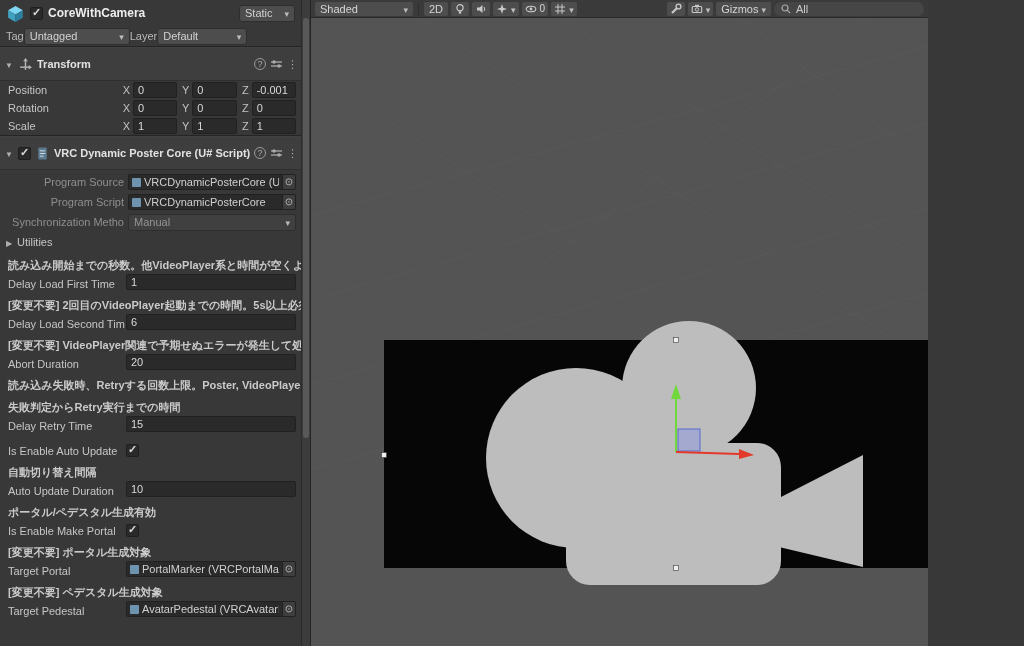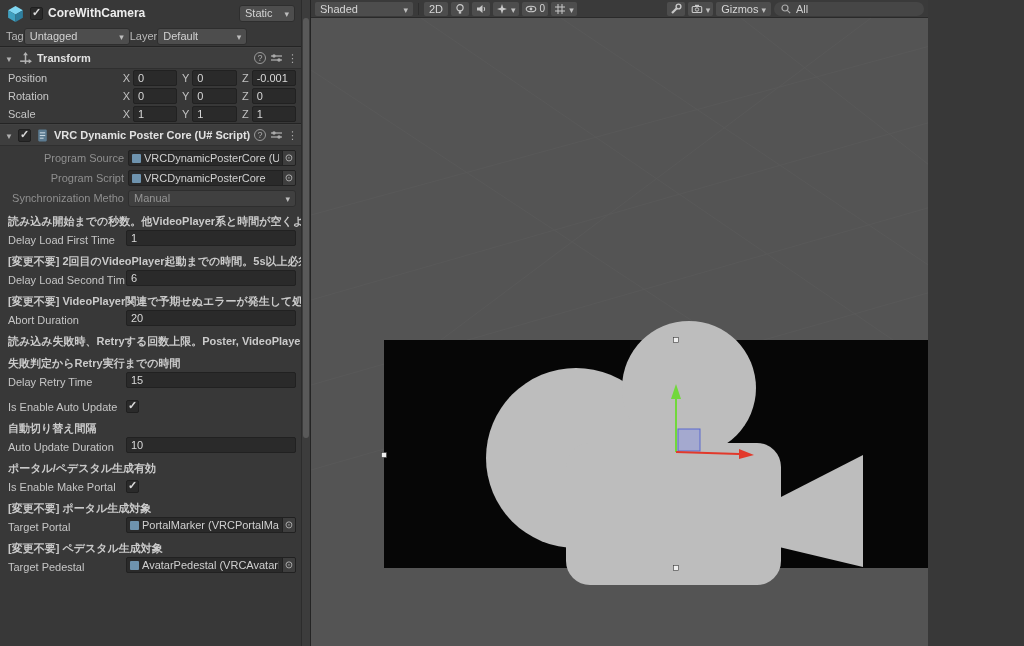--- a/index.html
+++ b/index.html
@@ -20,21 +20,21 @@
 
   .dd{background:#4D4D4D;border:1px solid #2E2E2E;border-radius:3px;height:17px;display:flex;align-items:center;padding:0 5px;gap:4px;color:#D2D2D2;white-space:nowrap;overflow:hidden}
   .arrow{margin-left:auto}
   .arrow::after{content:"▾";font-size:9px;color:#BDBDBD}
   .static-dd{width:56px;flex:none}
   .tag-row{height:20px;display:flex;align-items:center;padding:0 6px;color:#B8B8B8}
   .dd-untagged{width:106px}
   .dd-default{width:90px}
   .sep{height:2px;border-top:1px solid #242424;border-bottom:1px solid #424242}
 
-  .comp-header{height:20px;background:#3E3E3E;display:flex;align-items:center;gap:4px;padding:10px 4px;border-bottom:1px solid #2F2F2F}
+  .comp-header{height:20px;background:#3E3E3E;display:flex;align-items:center;gap:4px;padding:16px 4px;border-bottom:1px solid #2F2F2F}
   .fold{width:10px;text-align:center;flex:none}
   .fold.down::after{content:"▼";font-size:8px;color:#AFAFAF}
   .fold.right::after{content:"▶";font-size:8px;color:#AFAFAF}
   .comp-ic{width:15px;height:15px;flex:none}
   .comp-title{font-weight:bold;color:#E2E2E2;flex:1;white-space:nowrap;overflow:hidden}
   .help-ic{width:12px;height:12px;border:1px solid #9A9A9A;border-radius:50%;font-size:9px;line-height:10px;text-align:center;color:#ABABAB;flex:none}
   .help-ic::after{content:"?"}
   .preset-ic{width:13px;height:12px;flex:none}
   .kebab{width:10px;text-align:center;color:#ABABAB;flex:none}
   .kebab::after{content:"⋮"}
@@ -195,20 +195,24 @@
         <span class="obj-text">VRCDynamicPosterCore</span>
         <span class="obj-picker"></span>
       </div>
     </div>
     <div class="u-row">
       <span class="u-label">Synchronization Metho</span>
       <div class="dd disabled" style="flex:1">
         <span>Manual</span>
         <span class="arrow"></span>
       </div>
+    </div>
+    <div class="utilities">
+      <span class="fold right"></span>
+      <span>Utilities</span>
     </div>
 
     <div class="groups">
 
       <div class="group">
         <div class="g-header">読み込み開始までの秒数。他VideoPlayer系と時間が空くように設定</div>
         <div class="g-row">
             <div class="g-label">Delay Load First Time</div>
           <div class="tfield">1</div>
           </div>

